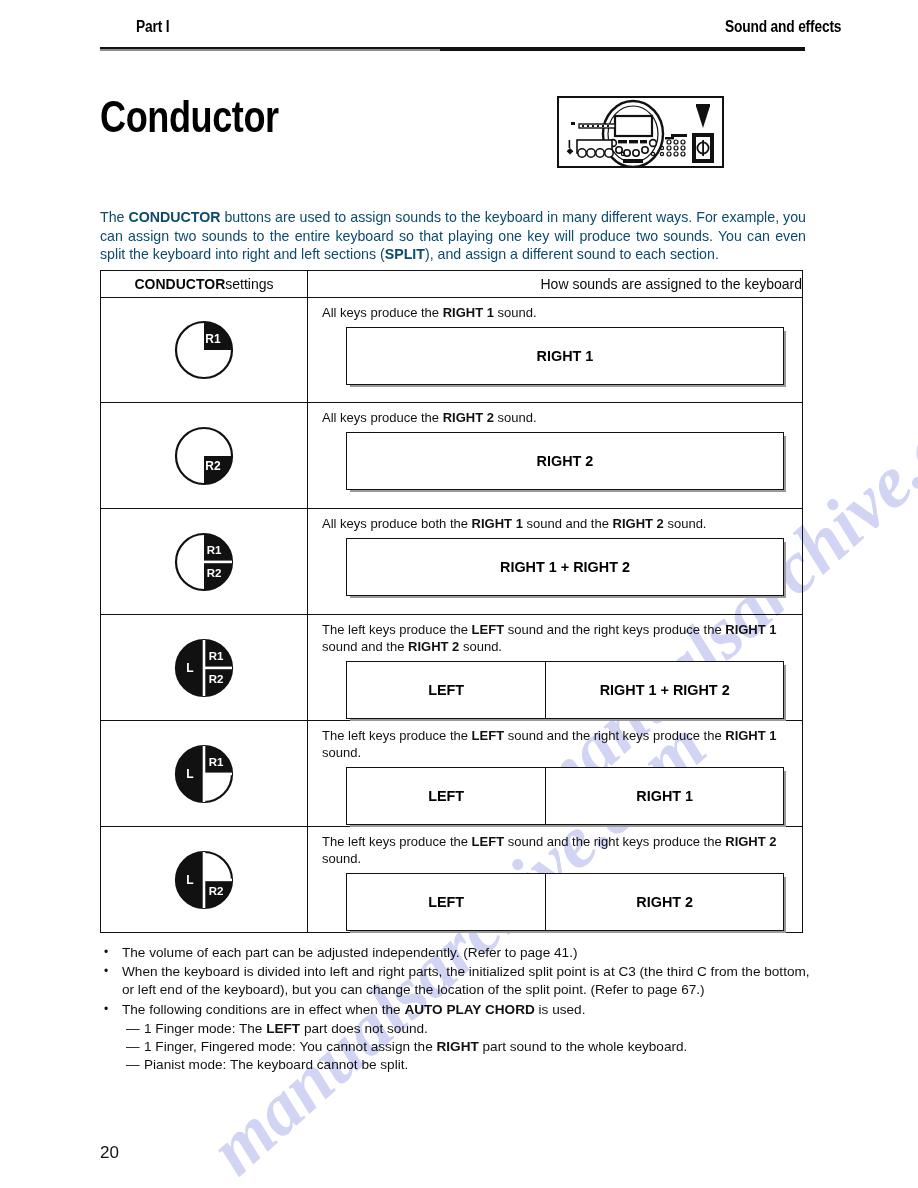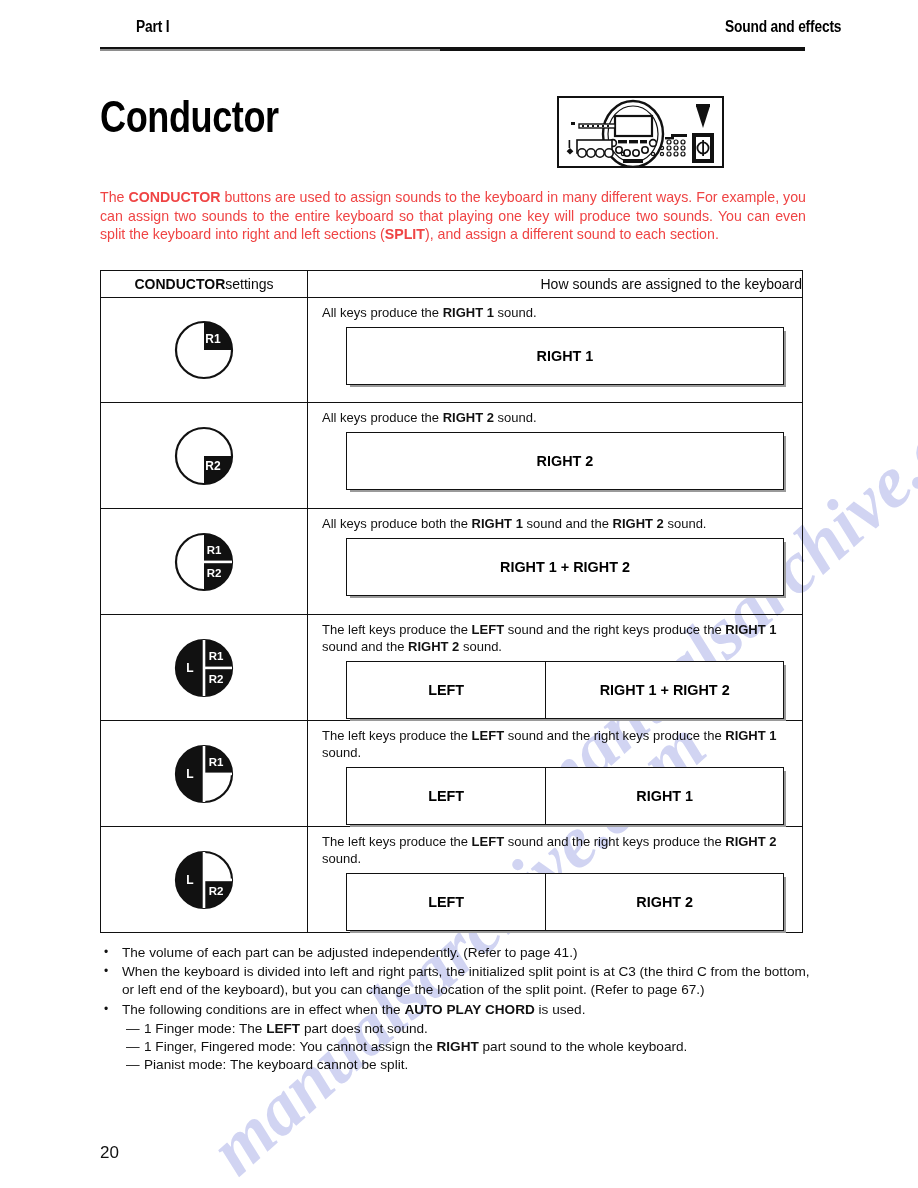--- a/index.html
+++ b/index.html
@@ -91,26 +91,26 @@
     left: 557px;
     top: 96px;
     width: 167px;
     height: 72px;
   }
 
   
   .intro {
     position: absolute;
     left: 100px;
-    top: 174px;
+    top: 194px;
     width: 706px;
     font-size: 14.2px;
     line-height: 18.4px;
     text-align: justify;
-    color: #ef4444;
+    color: #0c4a6e;
   }
   .intro b { font-weight: bold; }
 
   
   .tbl {
     position: absolute;
     left: 100px;
     top: 270px;
     width: 703px;
     border: 1.6px solid #111;

